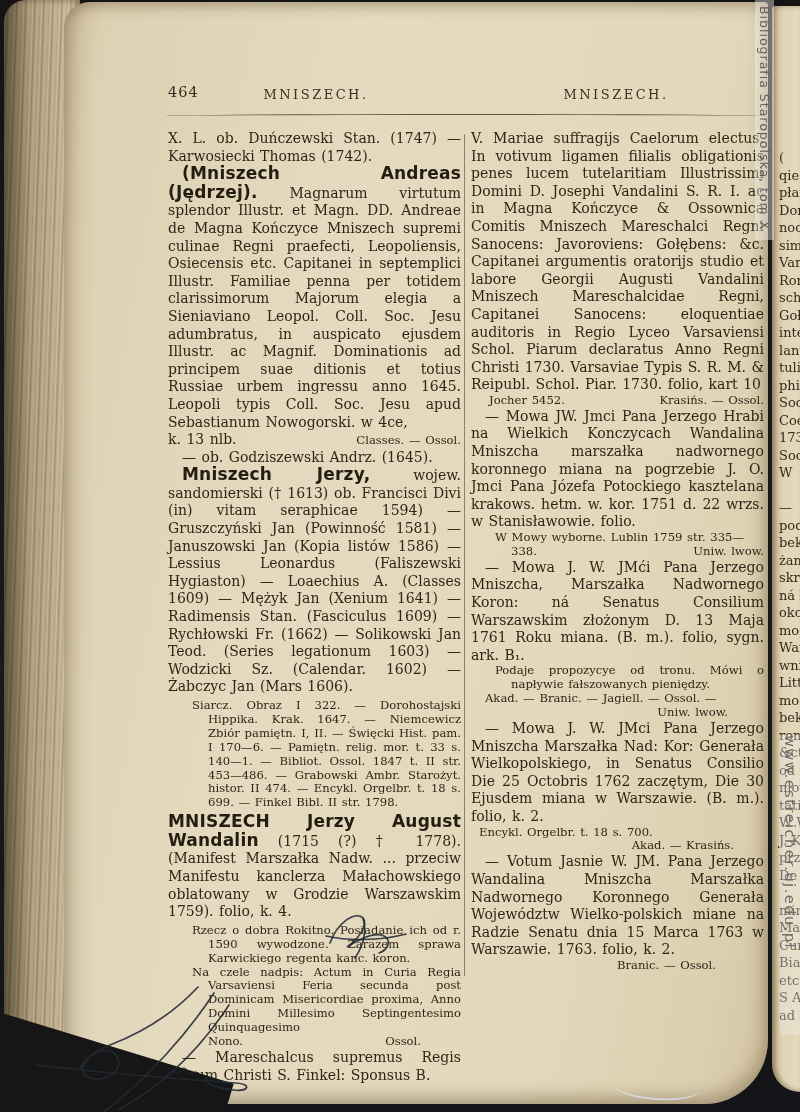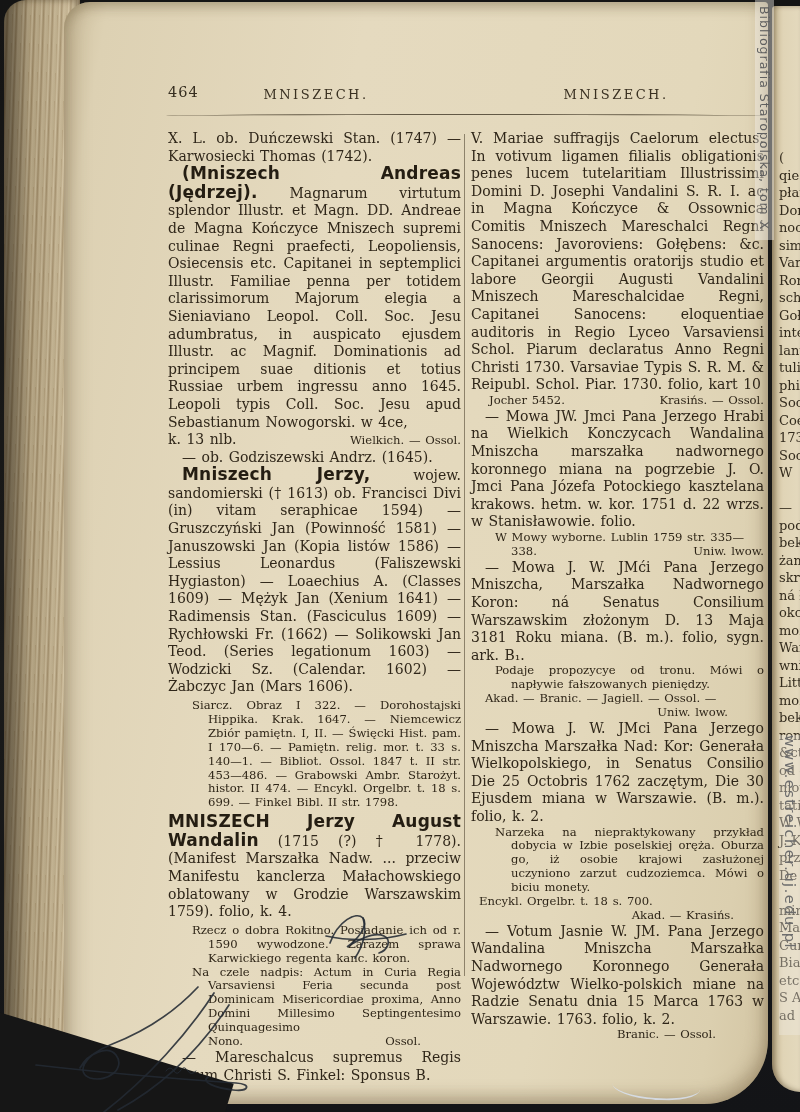--- a/index.html
+++ b/index.html
@@ -94,21 +94,21 @@
   <span class="running-header rh-left" style="position:absolute;">MNISZECH.</span>
   <span class="running-header rh-right" style="position:absolute;">MNISZECH.</span>
   <div class="header-rule"></div>
   <div class="column-divider"></div>
 
   <div class="col col-left">
     <p class="para noindent">X. L. ob. Duńczewski Stan. (1747) — Karwosiecki Thomas (1742).</p>
     <p class="para"><span class="headword">(Mniszech Andreas (Jędrzej).</span><span> Magnarum virtutum splendor Illustr. et Magn. DD. Andreae de Magna Kończyce Mniszech supremi culinae Regni praefecti, Leopoliensis, Osiecensis etc. Capitanei in septemplici Illustr. Familiae penna per totidem clarissimorum Majorum elegia a Sieniaviano Leopol. Coll. Soc. Jesu adumbratus, in auspicato ejusdem Illustr. ac Magnif. Dominationis ad principem suae ditionis et totius Russiae urbem ingressu anno 1645. Leopoli typis Coll. Soc. Jesu apud Sebastianum Nowogorski. w 4ce,</span></p>
     <div class="srcline">
       <span>k. 13 nlb.</span>
-      <span class="small">Wielkich. — Ossol.</span>
+      <span class="small">Classes. — Ossol.</span>
     </div>
     <p class="para">— ob. Godziszewski Andrz. (1645).</p>
     <p class="para"><span class="headword">Mniszech Jerzy,</span><span> wojew. sandomierski († 1613) ob. Francisci Divi (in) vitam seraphicae 1594) — Gruszczyński Jan (Powinność 1581) — Januszowski Jan (Kopia listów 1586) — Lessius Leonardus (Faliszewski Hygiaston) — Loaechius A. (Classes 1609) — Mężyk Jan (Xenium 1641) — Radimensis Stan. (Fasciculus 1609) — Rychłowski Fr. (1662) — Solikowski Jan Teod. (Series legationum 1603) — Wodzicki Sz. (Calendar. 1602) — Żabczyc Jan (Mars 1606).</span></p>
     <div class="spacer-s"></div>
     <div class="note">Siarcz. Obraz I 322. — Dorohostajski Hippika. Krak. 1647. — Niemcewicz Zbiór pamiętn. I, II. — Święcki Hist. pam. I 170—6. — Pamiętn. relig. mor. t. 33 s. 140—1. — Bibliot. Ossol. 1847 t. II str. 453—486. — Grabowski Ambr. Starożyt. histor. II 474. — Encykl. Orgelbr. t. 18 s. 699. — Finkel Bibl. II str. 1798.</div>
     <div class="spacer-s"></div>
     <p class="para noindent"><span class="headword">MNISZECH Jerzy August Wandalin</span> <span>(1715 (?) † 1778). (Manifest Marszałka Nadw. ... przeciw Manifestu kanclerza Małachowskiego oblatowany w Grodzie Warszawskim 1759). folio, k. 4.</span></p>
     <div class="spacer-s"></div>
     <div class="note">Rzecz o dobra Rokitno. Posiadanie ich od r. 1590 wywodzone. Zarazem sprawa Karwickiego regenta kanc. koron.</div>
     <div class="note">Na czele nadpis: Actum in Curia Regia Varsaviensi Feria secunda post Dominicam Misericordiae proxima, Anno Domini Millesimo Septingentesimo Quinquagesimo</div>
@@ -124,26 +124,25 @@
     <div class="srcline" style="margin-left:18px;gap:40px;">
       <span class="small">Jocher 5452.</span>
       <span class="small">Krasińs. — Ossol.</span>
     </div>
     <p class="para">— Mowa JW. Jmci Pana Jerzego Hrabi na Wielkich Konczycach Wandalina Mniszcha marszałka nadwornego koronnego miana na pogrzebie J. O. Jmci Pana Józefa Potockiego kasztelana krakows. hetm. w. kor. 1751 d. 22 wrzs. w Stanisławowie. folio.</p>
     <div class="note">W Mowy wyborne. Lublin 1759 str. 335—</div>
     <div class="srcline" style="margin-left:40px;gap:44px;">
       <span class="small">338.</span>
       <span class="small">Uniw. lwow.</span>
     </div>
-    <p class="para">— Mowa J. W. JMći Pana Jerzego Mniszcha, Marszałka Nadwornego Koron: ná Senatus Consilium Warszawskim złożonym D. 13 Maja 3181 Roku miana. (B. m.). folio, sygn. ark. B₁.</p>
+    <p class="para">— Mowa J. W. JMći Pana Jerzego Mniszcha, Marszałka Nadwornego Koron: ná Senatus Consilium Warszawskim złożonym D. 13 Maja 1761 Roku miana. (B. m.). folio, sygn. ark. B₁.</p>
     <div class="note">Podaje propozycye od tronu. Mówi o napływie fałszowanych pieniędzy.</div>
     <div class="small" style="margin-left:14px;">Akad. — Branic. — Jagiell. — Ossol. —</div>
     <div class="small right-align" style="margin-right:36px;">Uniw. lwow.</div>
     <p class="para">— Mowa J. W. JMci Pana Jerzego Mniszcha Marszałka Nad: Kor: Generała Wielkopolskiego, in Senatus Consilio Die 25 Octobris 1762 zaczętym, Die 30 Ejusdem miana w Warszawie. (B. m.). folio, k. 2.</p>
-    <div class="note">Narzeka na niepraktykowany przykład dobycia w Izbie poselskiej oręża. Oburza go, iż osobie krajowi zasłużonej uczyniono zarzut cudzoziemca. Mówi o biciu monety.</div>
     <div class="small" style="margin-left:8px;">Encykl. Orgelbr. t. 18 s. 700.</div>
     <div class="small right-align" style="margin-right:30px;">Akad. — Krasińs.</div>
     <p class="para">— Votum Jasnie W. JM. Pana Jerzego Wandalina Mniszcha Marszałka Nadwornego Koronnego Generała Województw Wielko-polskich miane na Radzie Senatu dnia 15 Marca 1763 w Warszawie. 1763. folio, k. 2.</p>
     <div class="small right-align" style="margin-right:48px;">Branic. — Ossol.</div>
   </div>
 </div>
 
 <div class="dark-wedge"></div>
 
 <div class="next-page">

